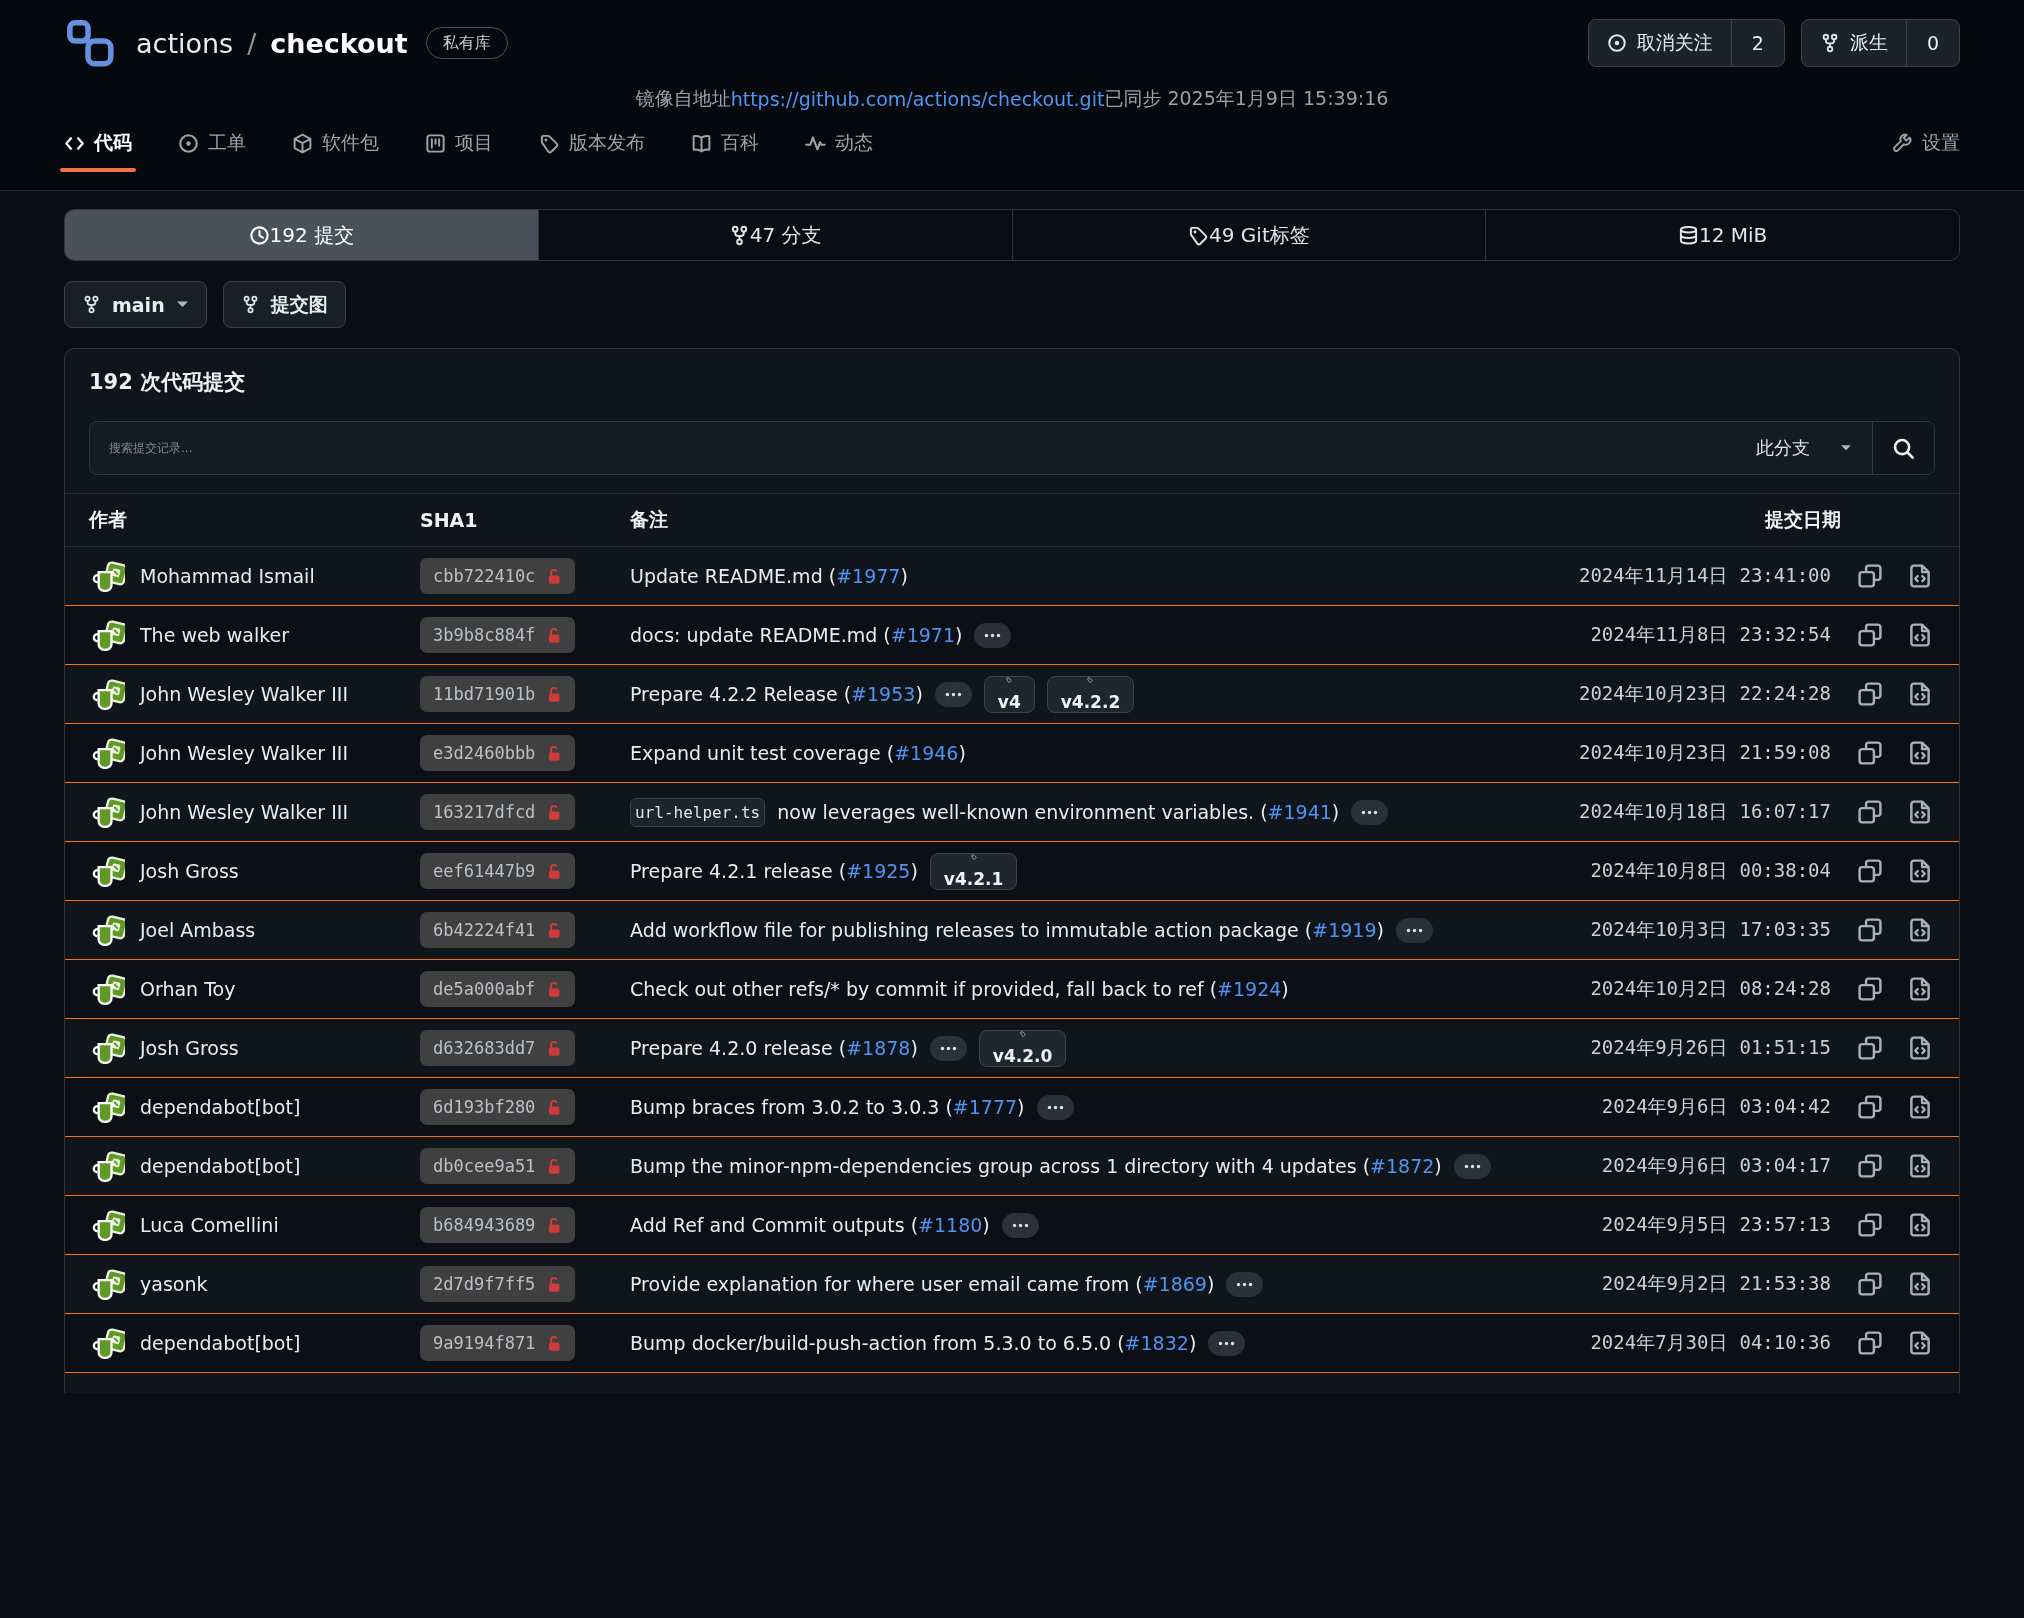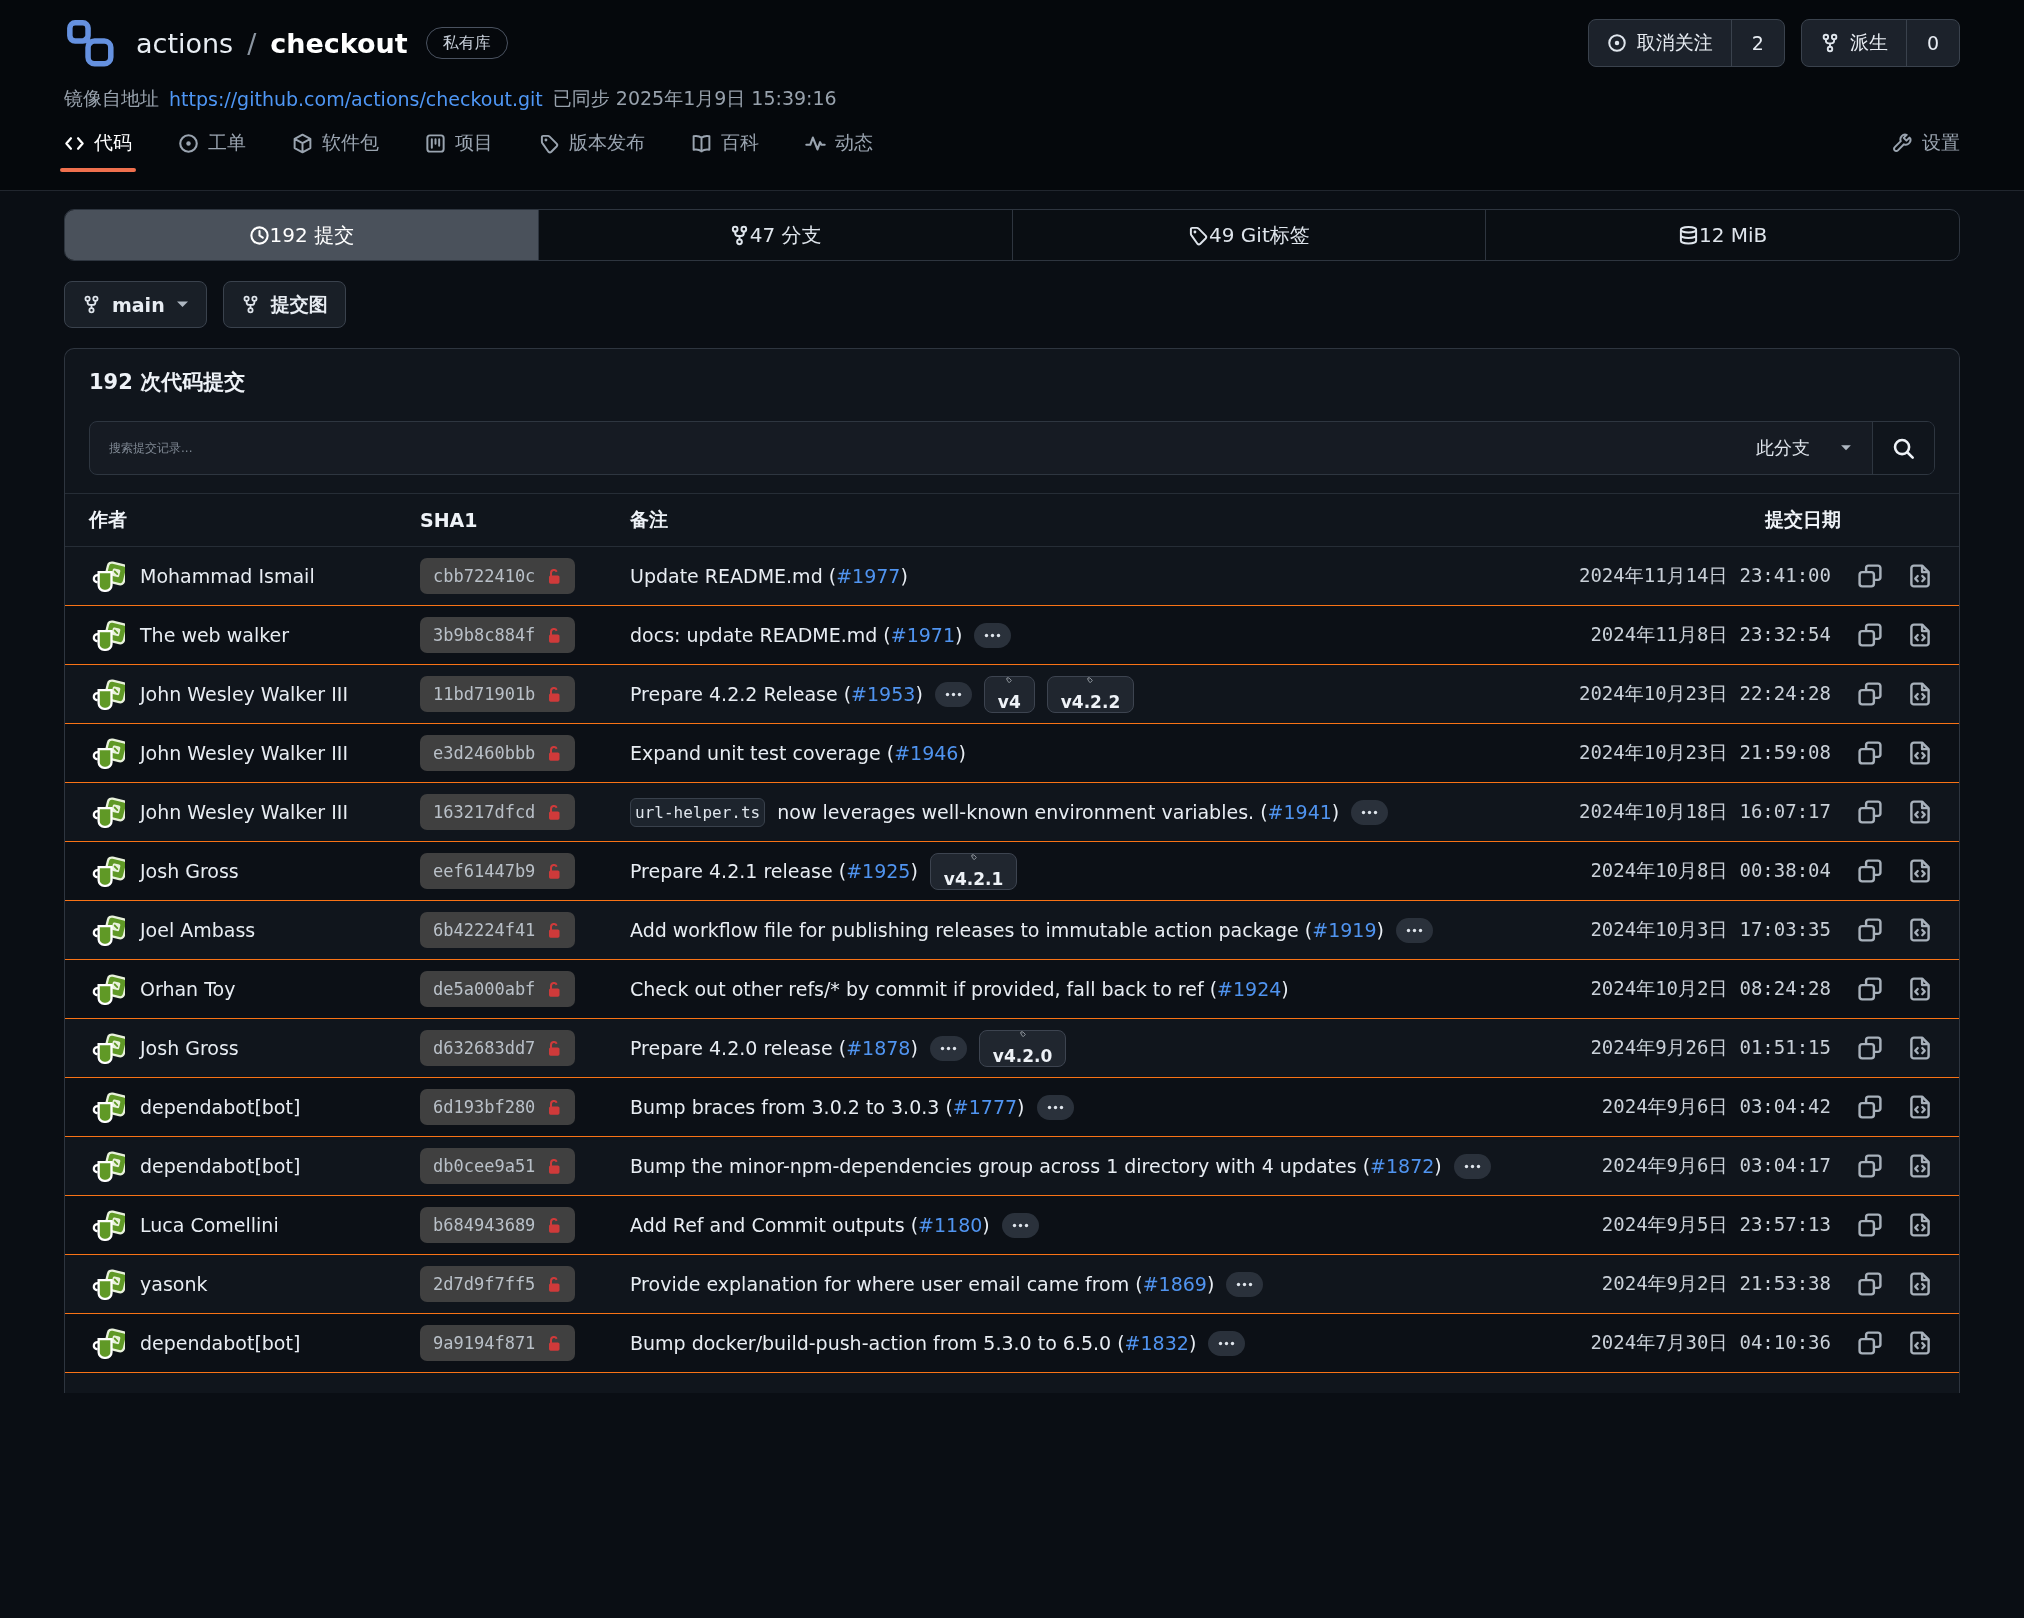--- a/index.html
+++ b/index.html
@@ -28,27 +28,27 @@
   }
   .header-actions { margin-left: auto; display: flex; gap: 16px; }
   .btn-group {
     display: flex; align-items: stretch; background: #1c222b; border: 1px solid #3a424d;
     border-radius: 8px; overflow: hidden; height: 48px; cursor: pointer;
   }
   .btn-main { display: flex; align-items: center; gap: 10px; padding: 0 18px; font-size: 19px; color: #e8edf3; }
   .btn-count { display: flex; align-items: center; padding: 0 20px; border-left: 1px solid #3a424d; font-size: 19px; color: #e8edf3; }
   .btn-icon { width: 20px; height: 20px; color: #dfe5ec; }
 
-  .mirror-row { margin-top: 14px; font-size: 19px; color: #98a2ad; display: flex; gap: 10px; align-items: center; }
+  .mirror-row { margin-top: 14px; font-size: 19px; color: #98a2ad; display: flex; align-items: center; justify-content: center; }
   .mirror-link { color: #4f97f6; }
 
   .nav-row { margin-top: 18px; display: flex; align-items: center; gap: 46px; }
   .nav-tab { display: flex; align-items: center; gap: 9px; font-size: 19px; color: #9aa4b0; padding-bottom: 16px; cursor: pointer; position: relative; }
   .nav-tab .tab-icon { width: 21px; height: 21px; }
-  .nav-tab.active { color: #ffffff; font-weight: 400; }
+  .nav-tab.active { color: #ffffff; font-weight: 700; }
   .nav-tab.active::after {
     content: ""; position: absolute; left: -4px; right: -4px; bottom: 0; height: 4px;
     background: #f0704e; border-radius: 2px;
   }
   .nav-settings { margin-left: auto; }
 
   
   .content { padding: 18px 64px 0; }
 
   .stats-bar {

